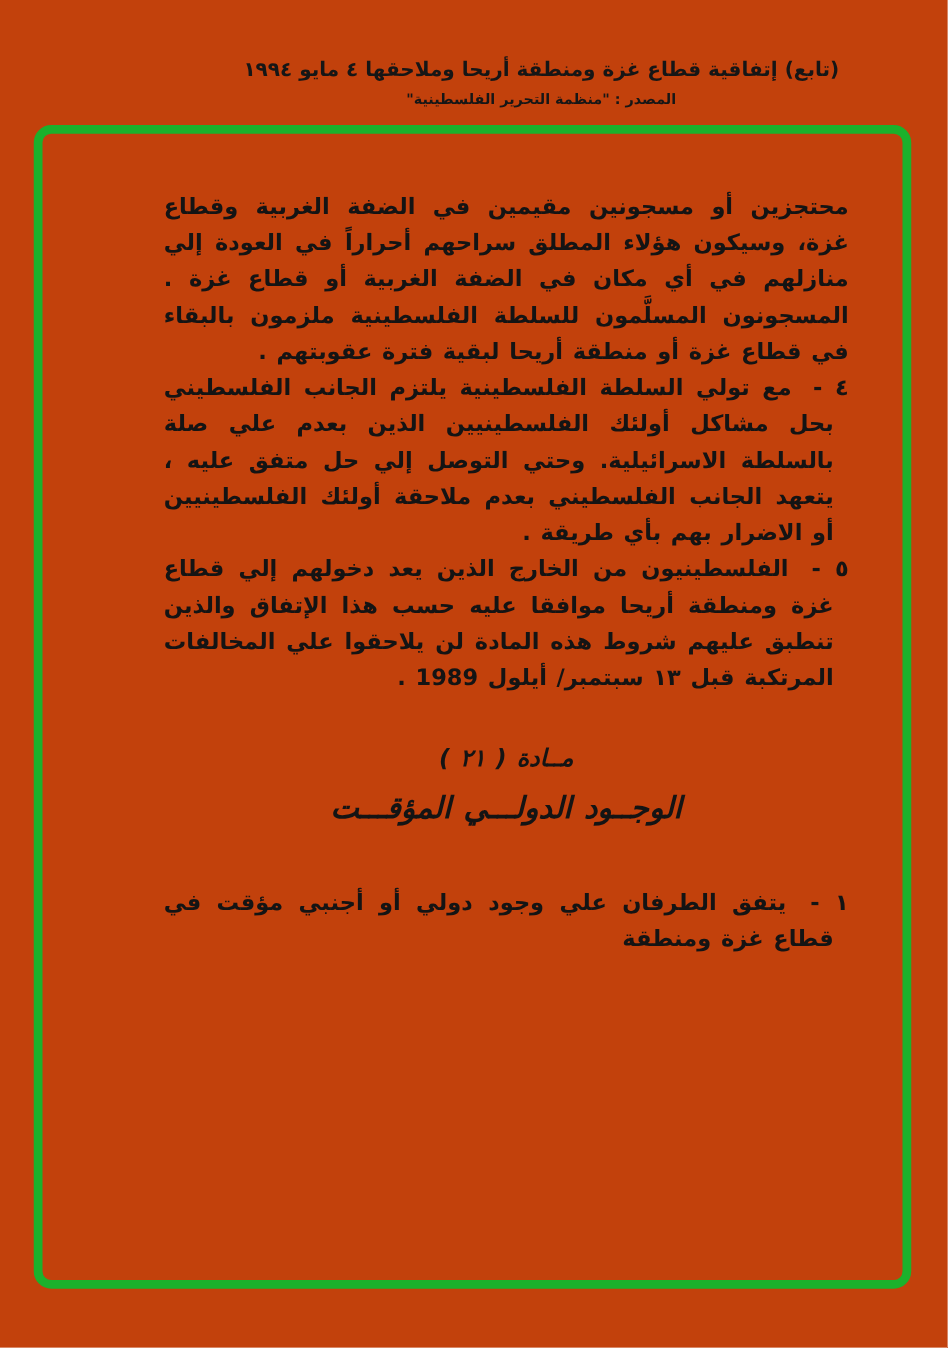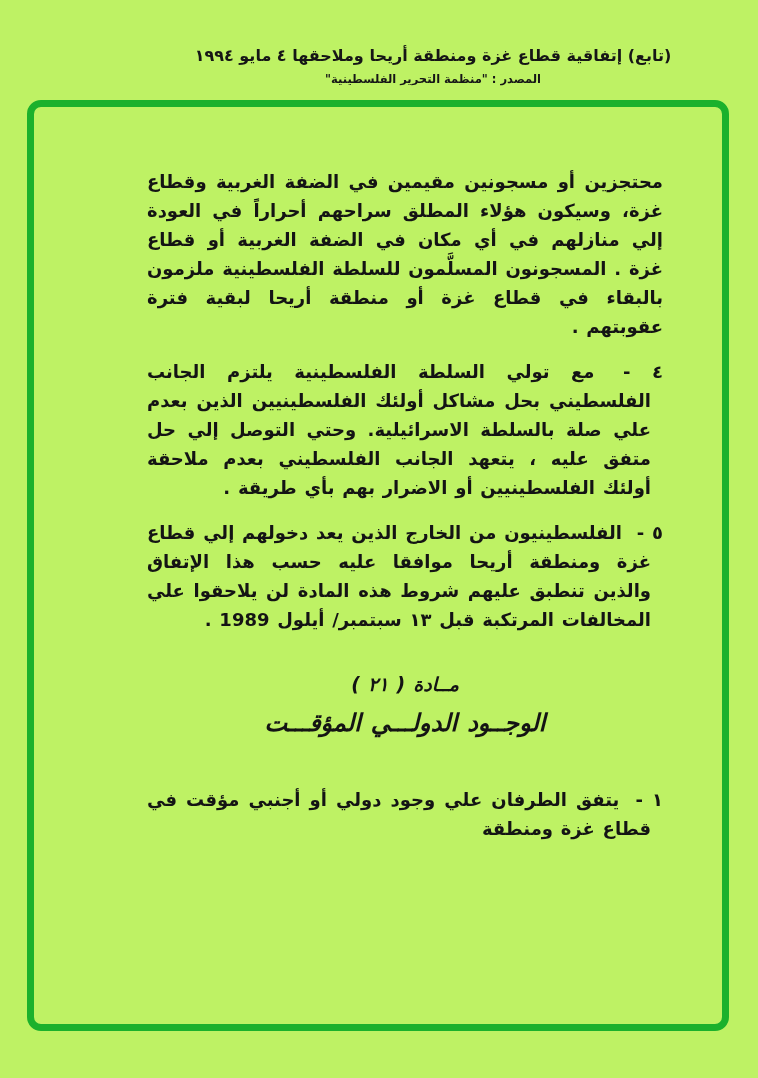--- a/index.html
+++ b/index.html
@@ -3,21 +3,21 @@
 <meta charset="utf-8">
 <style>
   html, body { margin: 0; padding: 0; }
   body {
     width: 758px; height: 1078px;
     background: #ffffff;
     font-family: "DejaVu Sans", sans-serif;
     position: relative;
     overflow: hidden;
   }
-  .scan-page { position: absolute; inset: 0; background: #bef264; }
+  .scan-page { position: absolute; inset: 0; background: #c2410c; }
 
   
   .doc-header {
     position: absolute;
     top: 46px; left: 0; width: 100%;
     text-align: center;
     transform: translateX(54px);
     direction: rtl;
     color: #161616;
   }
@@ -40,21 +40,21 @@
     position: absolute;
     top: 151px; left: 131px; width: 548px;
     direction: rtl;
     font-size: 18px;
     font-weight: bold;
     color: #141414;
     line-height: 29px;
     text-align: justify;
     word-spacing: 1.5px;
   }
-  .doc-body p { margin: 16px; }
+  .doc-body p { margin: 0; }
   .cont-para { margin-bottom: 7px; }
   .numbered-item {
     padding-right: 12px;
     text-indent: -12px;
     margin-bottom: 7px;
   }
   .item-num { padding-left: 7px; }
 
   .article-head {
     margin-top: 35px;

